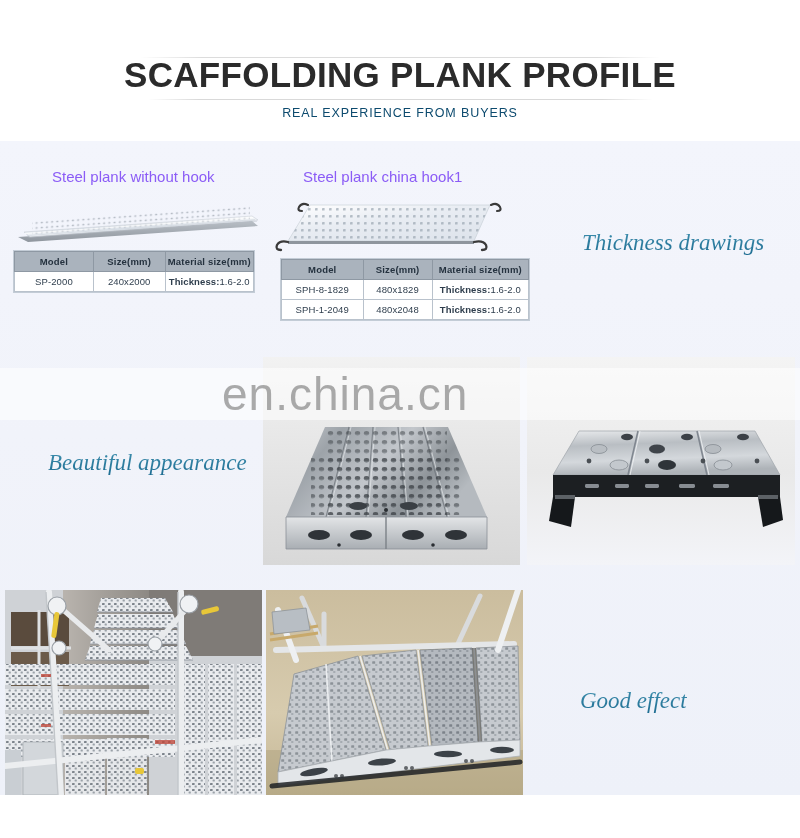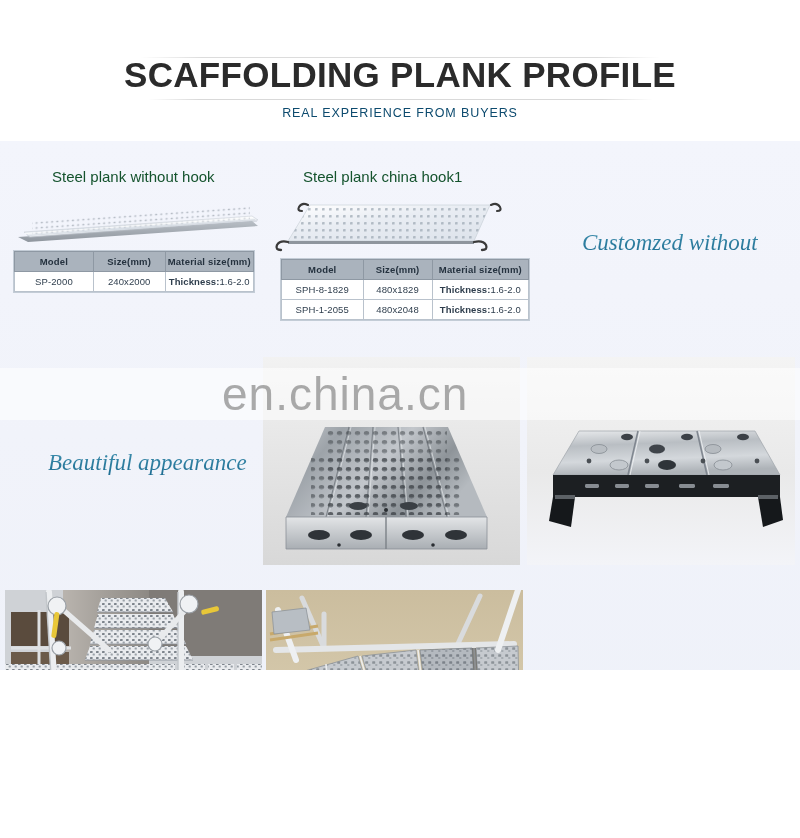--- a/index.html
+++ b/index.html
@@ -3,21 +3,21 @@
 <meta charset="utf-8">
 <style>
   html,body{margin:0;padding:0;}
   body{
     width:800px;height:838px;
     background:#ffffff;
     font-family:"Liberation Sans", sans-serif;
     overflow:hidden;
     position:relative;
   }
-  .page{position:relative;width:800px;height:670px;overflow:hidden;}
+  .page{position:relative;width:800px;height:838px;overflow:hidden;}
 
   
   .header-band{
     position:absolute;left:0;top:0;width:800px;height:141px;
     background:#ffffff;
   }
   .top-rule{
     position:absolute;left:140px;top:57px;width:520px;height:1px;
     background:linear-gradient(to right,rgba(210,210,210,0),#dcdcdc 12%,#dcdcdc 88%,rgba(210,210,210,0));
   }
@@ -60,21 +60,21 @@
     white-space:nowrap;
   }
   #cap-custom{left:582px;top:230px;}
   #cap-beauty{left:48px;top:450px;}
   #cap-good{left:580px;top:688px;}
 
   
   .plank-heading{
     position:absolute;
     font-size:15px;
-    color:#14532d;
+    color:#8b5cf6;
     white-space:nowrap;
   }
   #head-nohook{left:52px;top:168px;}
   #head-hook1{left:303px;top:168px;}
 
   
   .spec-table{
     position:absolute;
     border-collapse:collapse;
     background:#ffffff;
@@ -235,29 +235,30 @@
         <th class="c3">Material size(mm)</th>
       </tr>
     </thead>
     <tbody>
       <tr>
         <td>SPH-8-1829</td>
         <td>480x1829</td>
         <td><b>Thickness:</b><span>1.6-2.0</span></td>
       </tr>
       <tr>
-        <td>SPH-1-2055</td>
+        <td>SPH-1-2049</td>
         <td>480x2048</td>
         <td><b>Thickness:</b><span>1.6-2.0</span></td>
       </tr>
     </tbody>
   </table>
 
-  <div class="script-label" id="cap-custom">Customzed without</div>
+  <div class="script-label" id="cap-custom">Thickness drawings</div>
   <div class="script-label" id="cap-beauty">Beautiful appearance</div>
+  <div class="script-label" id="cap-good">Good effect</div>
 
   <div class="photo" id="photo-mid-left">
     <svg width="257" height="208" viewBox="0 0 257 208">
       <defs>
         <linearGradient id="bgML" x1="0" y1="0" x2="0" y2="1">
           <stop offset="0%" stop-color="#f2f2f2"></stop>
           <stop offset="45%" stop-color="#e6e6e6"></stop>
           <stop offset="100%" stop-color="#d8d8d8"></stop>
         </linearGradient>
         <linearGradient id="deckML" x1="0" y1="0" x2="1" y2="0.4">

